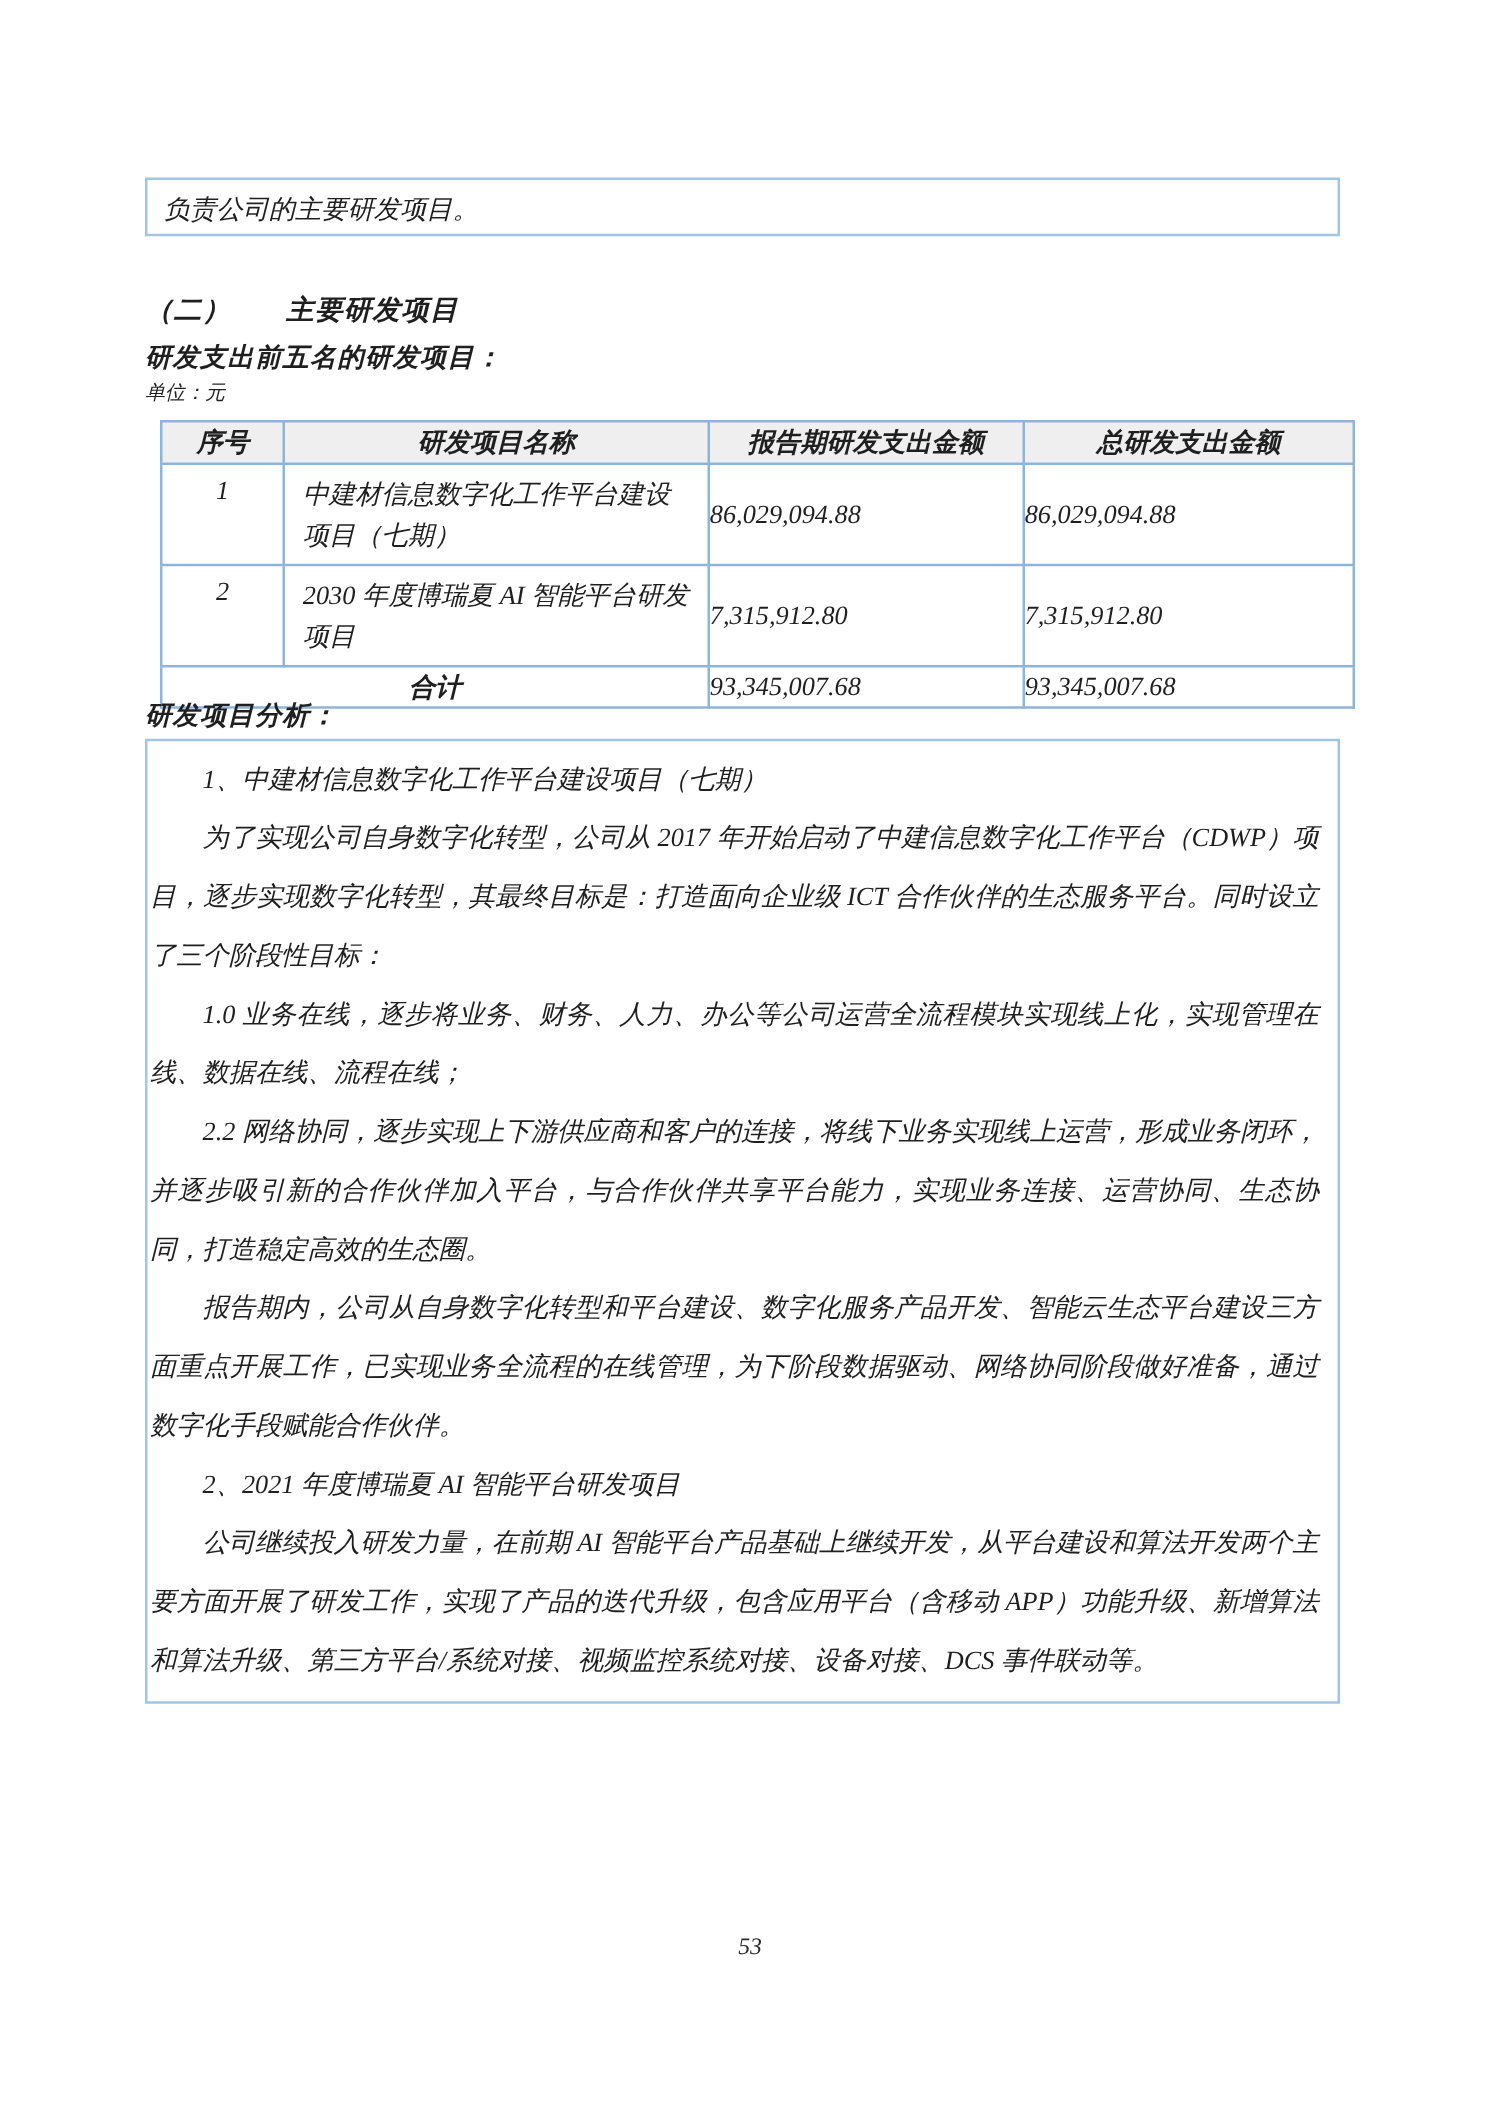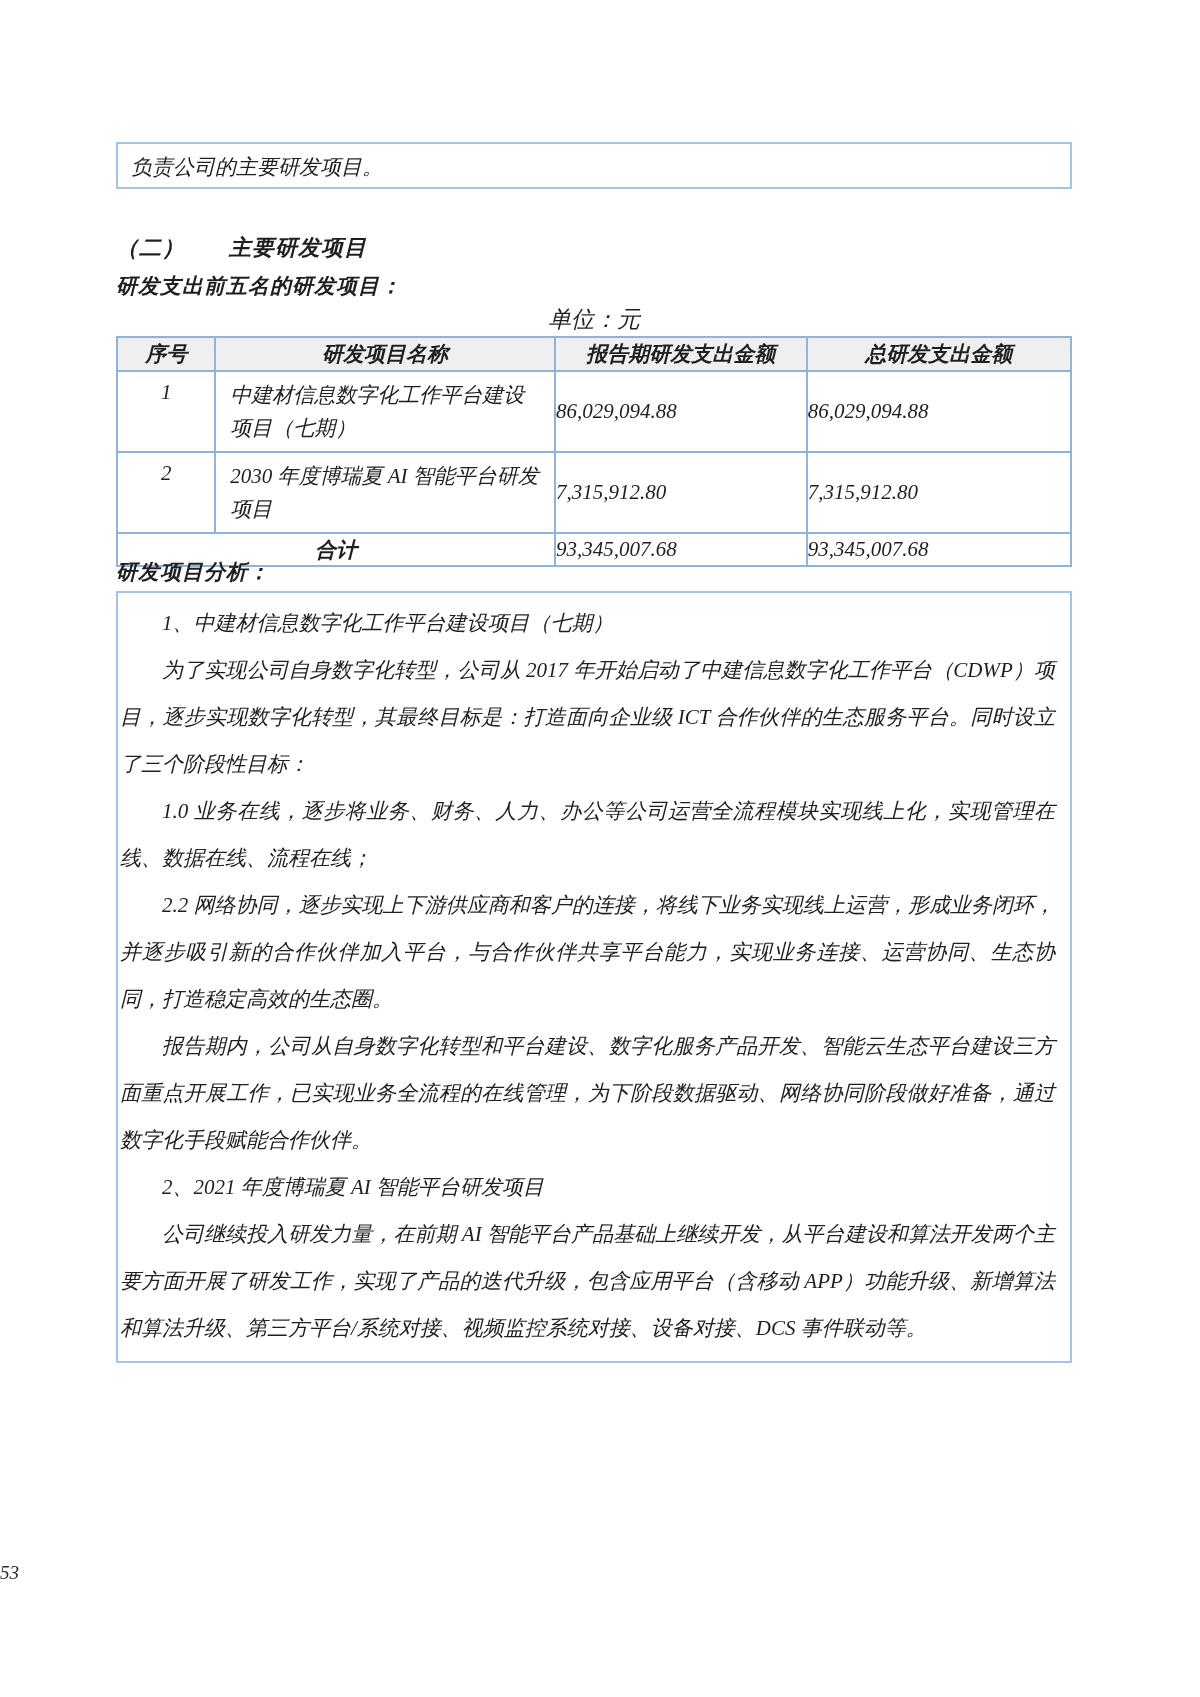--- a/index.html
+++ b/index.html
@@ -27,25 +27,25 @@
   .sec-index { display: inline-block; margin-right: 44px; }
 
   .sub-heading {
     top: 272px; left: 116px;
     font-size: 21px; font-weight: bold;
     letter-spacing: 1px;
   }
 
   .unit-note {
     top: 304px; left: 116px; width: 956px;
-    text-align: center; font-size: 23px;
+    text-align: left; font-size: 16px;
   }
 
   table.rd-table {
-    top: 336px; left: 116px; width: 956px;
+    top: 336px; left: 128px; width: 956px;
     border-collapse: collapse; table-layout: fixed;
     font-size: 21px;
   }
   .rd-table th, .rd-table td { border: 2px solid #8fb4da; }
   .rd-table th {
     background: #efefef;
     font-weight: bold; text-align: center;
     height: 34px; padding: 2px 4px;
   }
   .rd-table td.c-no   { text-align: center; vertical-align: top; padding-top: 8px; }
@@ -65,21 +65,21 @@
     top: 591px; left: 116px; width: 956px;
     border: 2px solid #a3c4e4;
     padding: 7px 15px 9px 2px;
     font-size: 21px; line-height: 47px;
     text-align: justify;
   }
   .analysis-box p { text-indent: 2em; margin: 0; }
 
   .page-number {
     top: 1547px; left: 0; width: 1200px;
-    font-size: 19px; color: #2a2a2a; margin-top: 15px;
+    text-align: center; font-size: 19px; color: #2a2a2a;
   }
 </style>
 </head>
 <body>
 
 <div>
 
   <div class="abs intro-box">
     <span>负责公司的主要研发项目。</span>
   </div>

